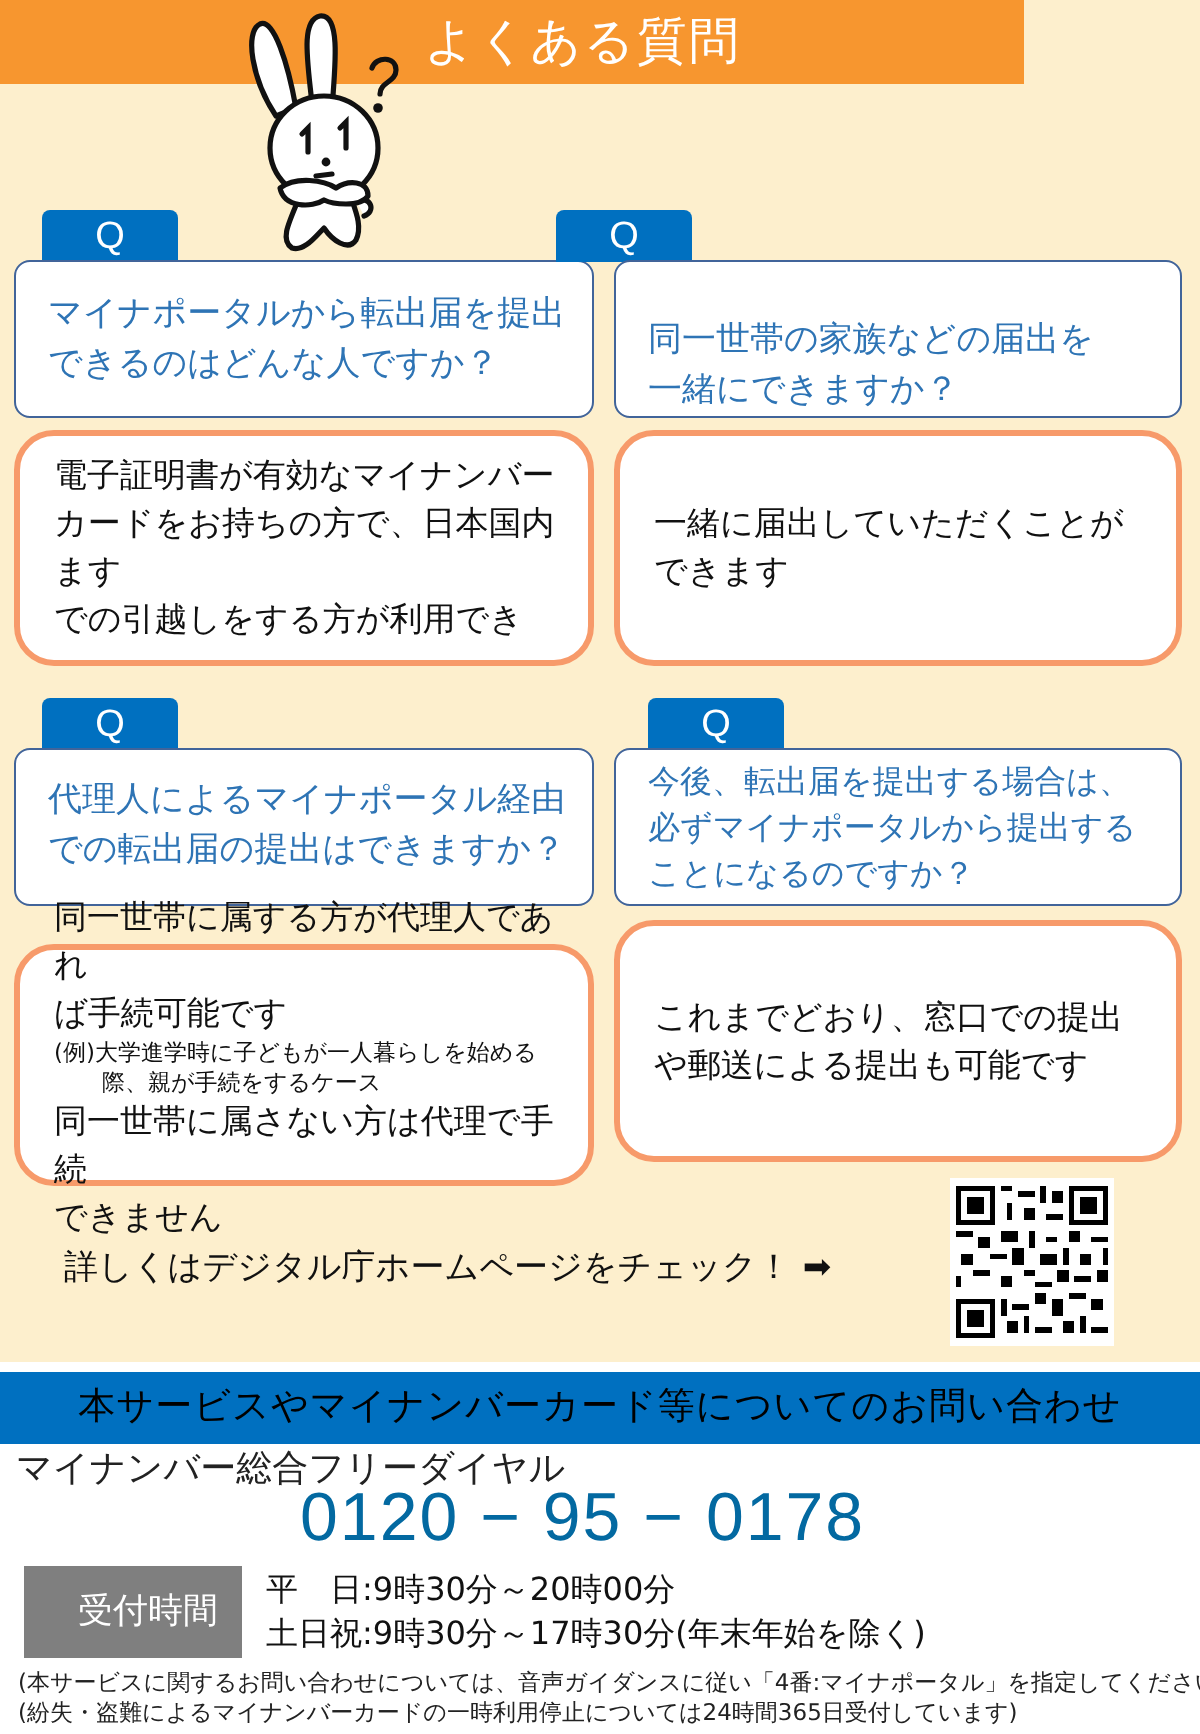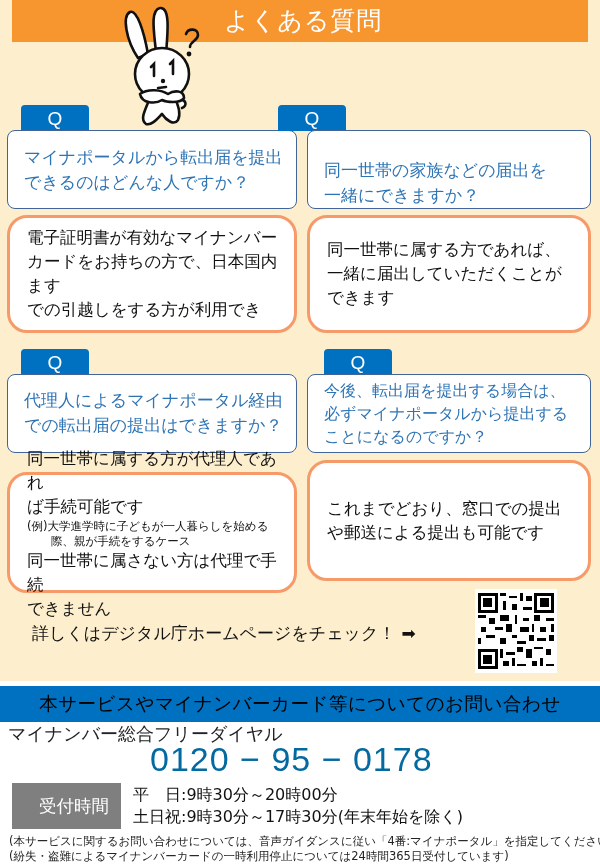--- a/index.html
+++ b/index.html
@@ -1,20 +1,20 @@
 <!DOCTYPE html>
 <html><head>
 <meta charset="utf-8">
 <style>
   * { box-sizing: border-box; margin: 0; padding: 0; }
   html, body { width: 600px; height: 867px; background: #ffffff; overflow: hidden; }
   body { font-family: "DejaVu Sans", "Liberation Sans", sans-serif; position: relative; color: #1a1a1a; }
 
   .cream { position: absolute; left: 0; top: 0; width: 600px; height: 681px; background: #fdefcd; }
-  .header { position: absolute; left: 0; top: 0; width: 576px; height: 42px; background: #f7962f; margin-left: 12px; }
+  .header { position: absolute; left: 0; top: 0; width: 512px; height: 42px; background: #f7962f; }
   .header-title { position: absolute; left: 212px; top: 4px; font-size: 25px; color: #ffffff; letter-spacing: 1px; }
 
   .mascot { position: absolute; left: 104px; top: 2px; width: 110px; height: 128px; }
 
   .q-tab { position: absolute; width: 68px; height: 26px; background: #0070c0; border-radius: 4px 4px 0 0;
            color: #ffffff; font-size: 19px; text-align: center; line-height: 28px; font-family: "Liberation Sans", sans-serif; }
 
   .q-card { position: absolute; background: #ffffff; border: 1.5px solid #41649a; border-radius: 8px;
             color: #2e74b5; font-size: 17px; line-height: 25px; padding: 0 10px 0 16px; display: flex; align-items: center; }
   .a-card { position: absolute; background: #ffffff; border: 3px solid #f79a6a; border-radius: 20px;
@@ -78,21 +78,20 @@
 </div>
 
 <div class="q-tab" style="left:278px; top:105px;">Q</div>
 <div class="q-card" style="left:307px; top:130px; width:284px; height:79px;align-items:flex-end;">
   <div>
     <div>同一世帯の家族などの届出を</div>
     <div>一緒にできますか？</div>
   </div>
 </div>
 <div class="a-card" style="left:307px; top:215px; width:284px; height:118px;">
-  <div>同一世帯に属する方であれば、</div>
   <div>一緒に届出していただくことが</div>
   <div>できます</div>
 </div>
 
 <div class="q-tab" style="left:21px; top:349px;">Q</div>
 <div class="q-card" style="left:7px; top:374px; width:290px; height:79px;font-family:Liberation Mono, monospace;">
   <div>
     <div>代理人によるマイナポータル経由</div>
     <div>での転出届の提出はできますか？</div>
   </div>

